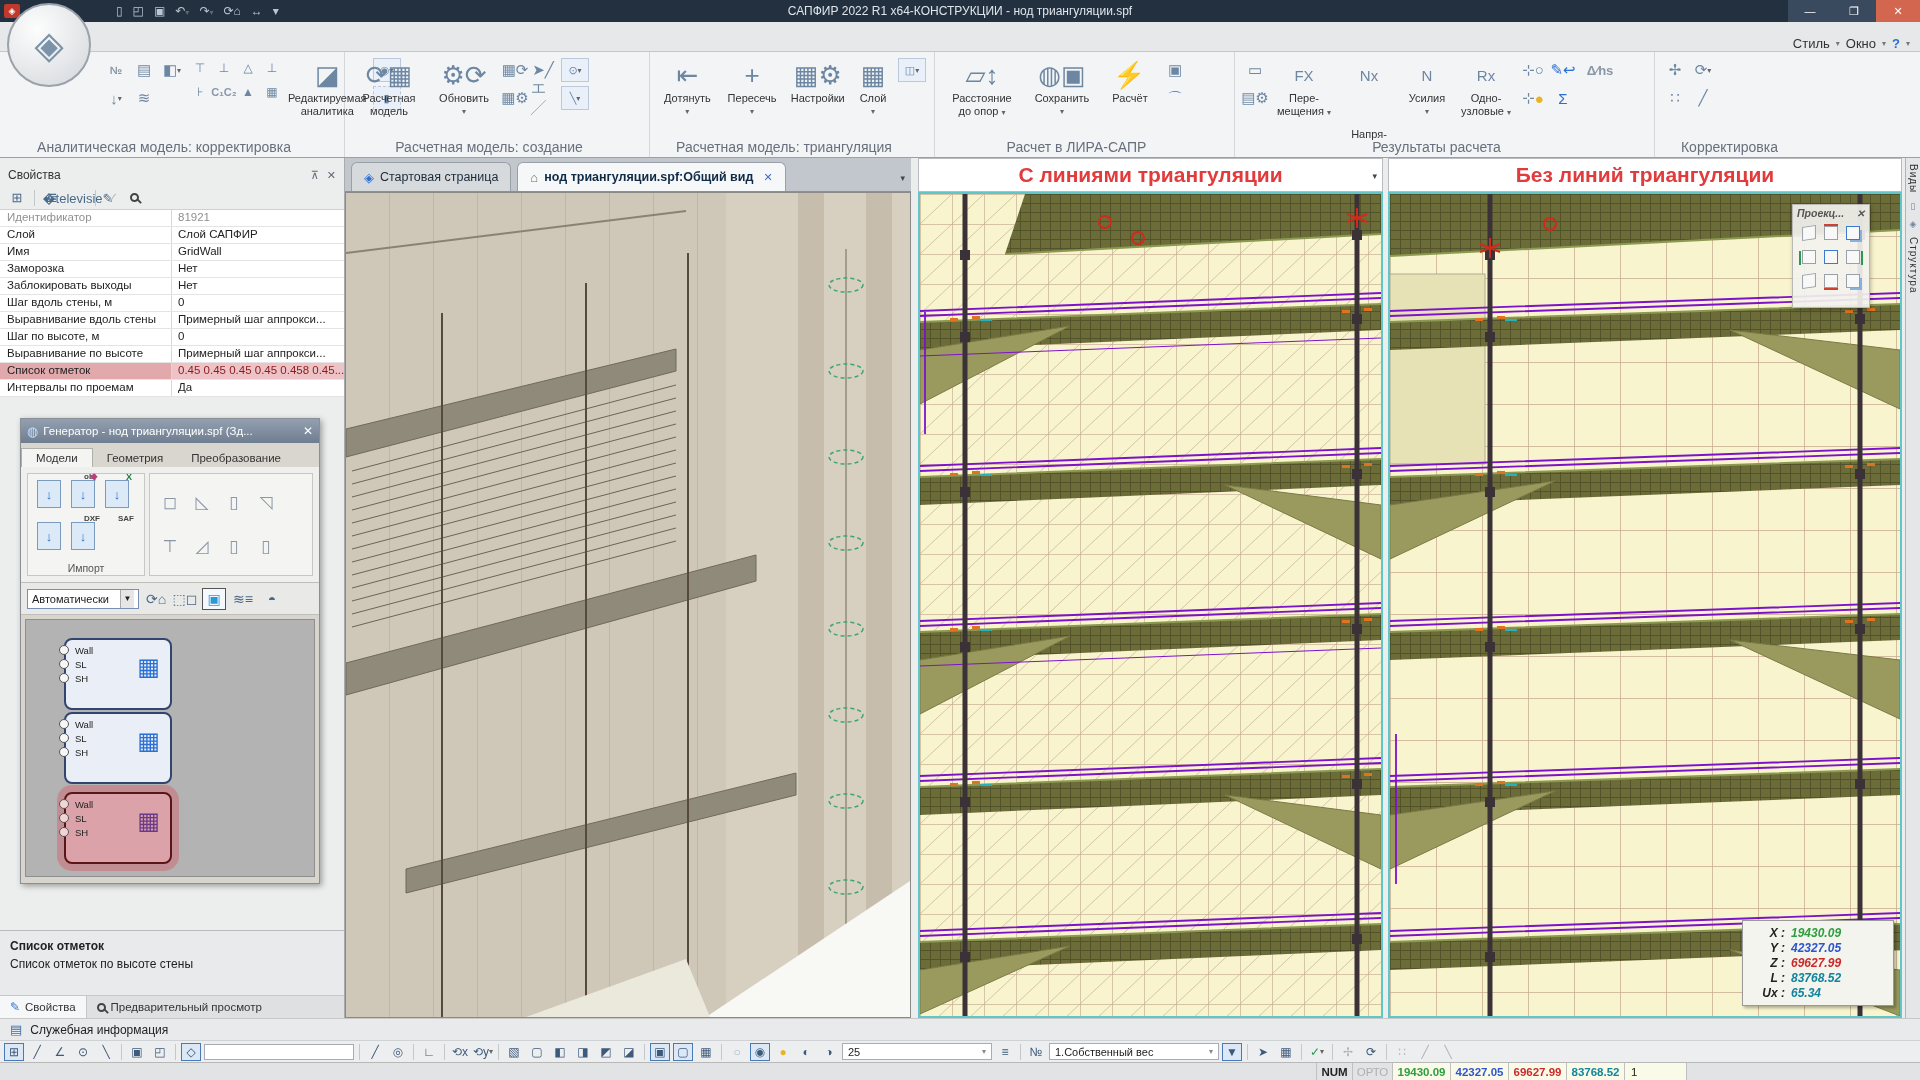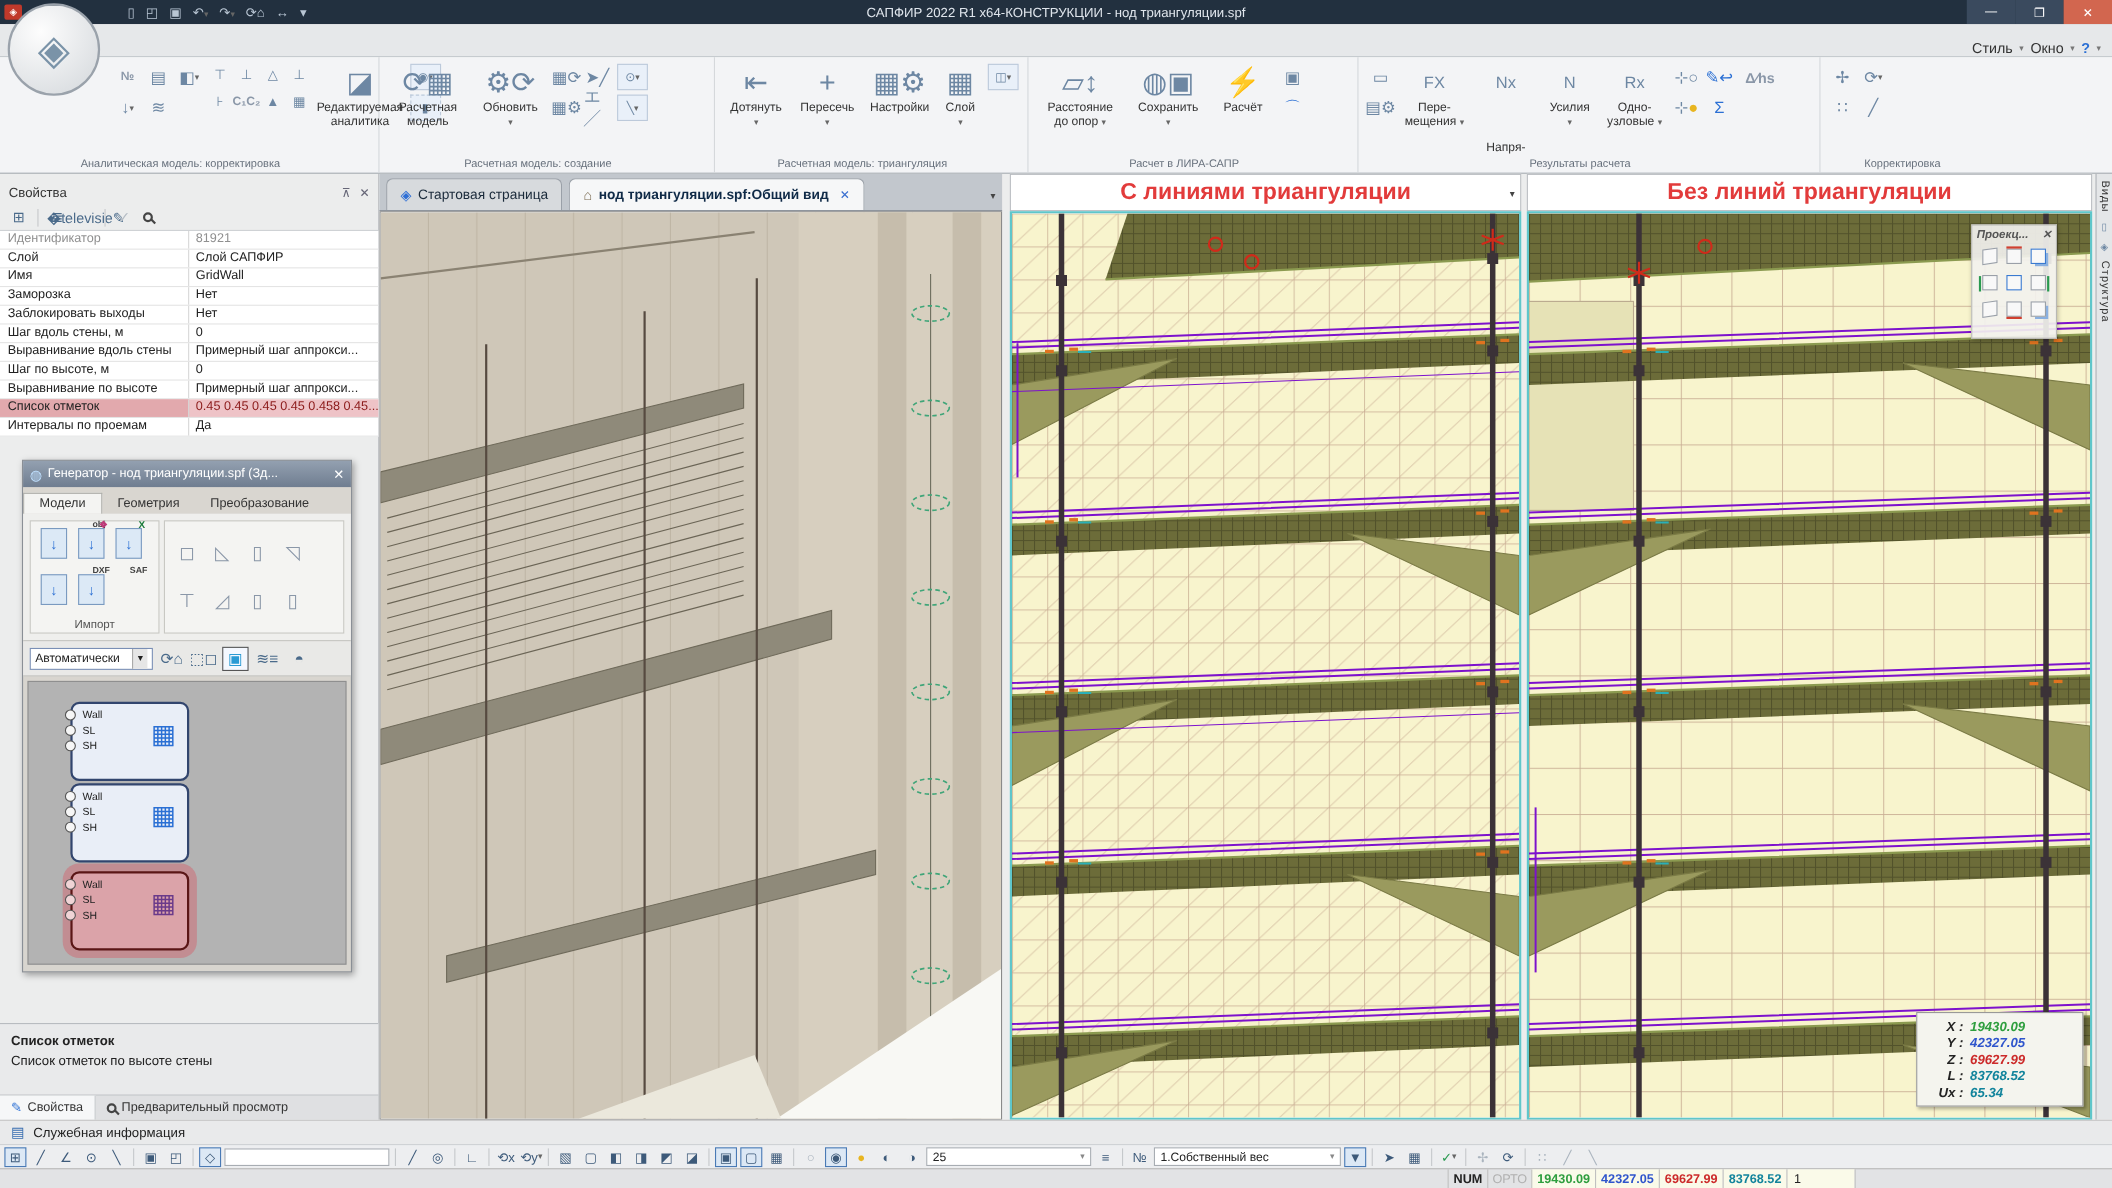--- a/index.html
+++ b/index.html
@@ -29,21 +29,21 @@
   .mtab{padding:4px 17px 3px;cursor:default;}
   .mtab.active{background:#fff;border:1px solid #b8bcc0;border-bottom:none;}
   .mright{margin-left:auto;display:flex;gap:6px;align-items:center;padding-right:10px;font-size:13px;color:#333;}
   .mright .car{font-size:8px;color:#777;}
   .helpq{color:#2a6fd4;font-weight:bold;}
 
   
   #ribbon{position:absolute;left:0;top:52px;width:1920px;height:106px;background:#f3f4f6;
     border-bottom:1px solid #9aa0a6;display:flex;}
   .rgroup{position:relative;border-right:1px solid #d5d8db;padding:6px 8px 18px 8px;display:flex;gap:6px;align-items:flex-start;}
-  .rgroup .glabel{position:absolute;left:0;right:16px;bottom:2px;text-align:center;font-size:10px;color:#67707c;
+  .rgroup .glabel{position:absolute;left:0;right:16px;bottom:2px;text-align:center;font-size:14px;color:#67707c;
     white-space:nowrap;overflow:hidden;}
   .icol{display:flex;flex-direction:column;gap:4px;}
   .irow{display:flex;gap:4px;}
   .ic{width:24px;height:24px;display:inline-flex;align-items:center;justify-content:center;
     font-size:15px;color:#6d87a3;cursor:default;}
   .ic.sm{width:20px;height:20px;font-size:12px;}
   .ic.txt{font-size:11px;font-weight:bold;color:#8a97a8;}
   .tgl{width:28px;height:24px;border:1px solid #bcc9da;background:#e9f0f9;display:inline-flex;
     align-items:center;justify-content:center;font-size:11px;color:#6d87a3;}
   .tgl.dash{border-style:dashed;}

